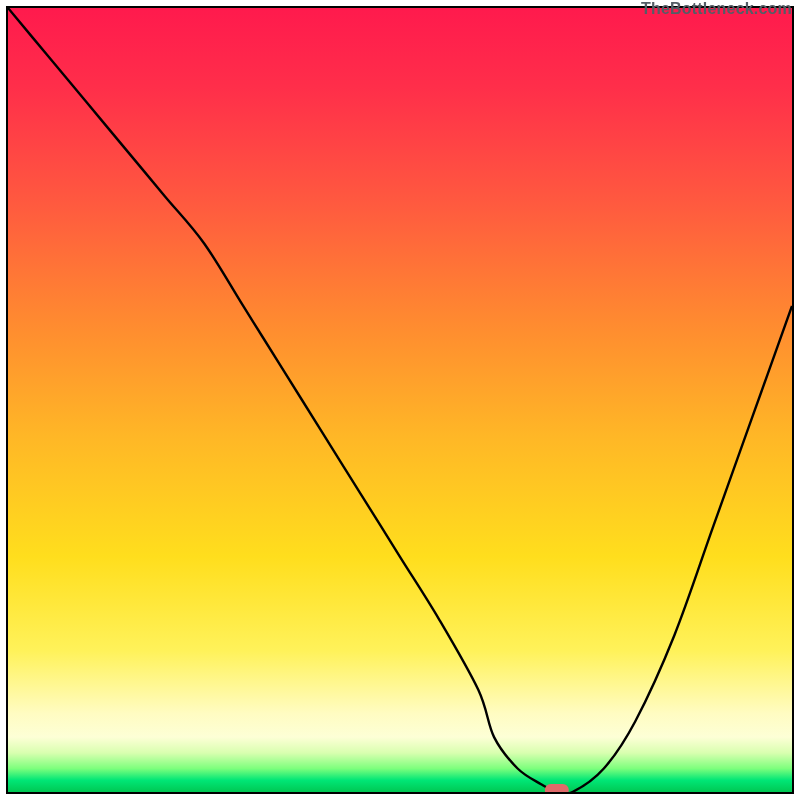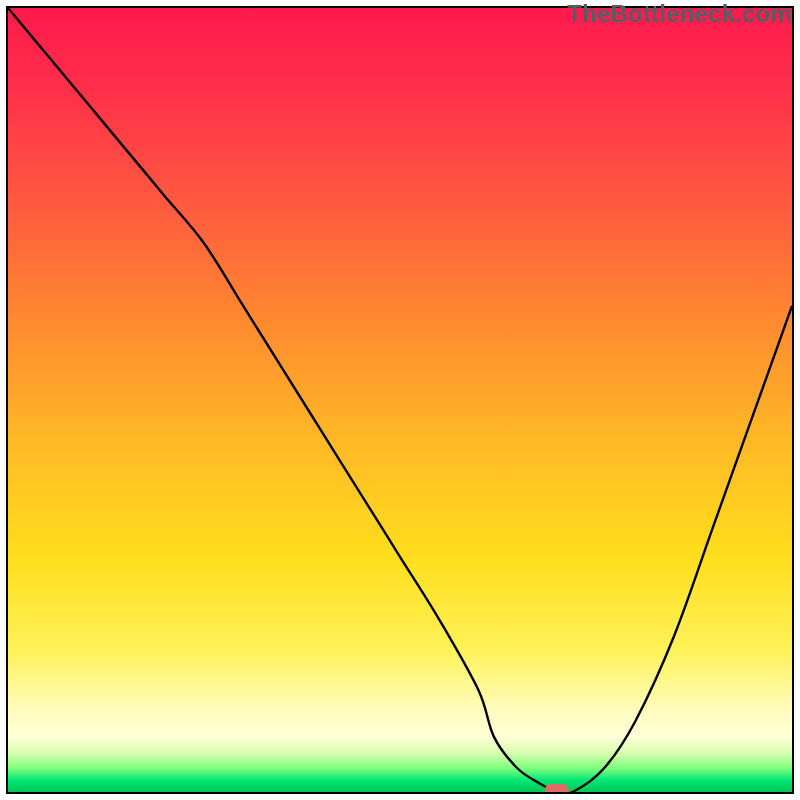--- a/index.html
+++ b/index.html
@@ -50,21 +50,21 @@
   .curve-svg {
     position: absolute;
     inset: 0;
     width: 100%;
     height: 100%;
   }
   .watermark {
     position: absolute;
     top: 0px;
     right: 8px;
-    font-size: 24px;
+    font-size: 16px;
     font-weight: 600;
     color: #555d66;
     letter-spacing: 0.2px;
     user-select: none;
   }
 </style>
 </head>
 <body>
 
 <div class="chart-container">

